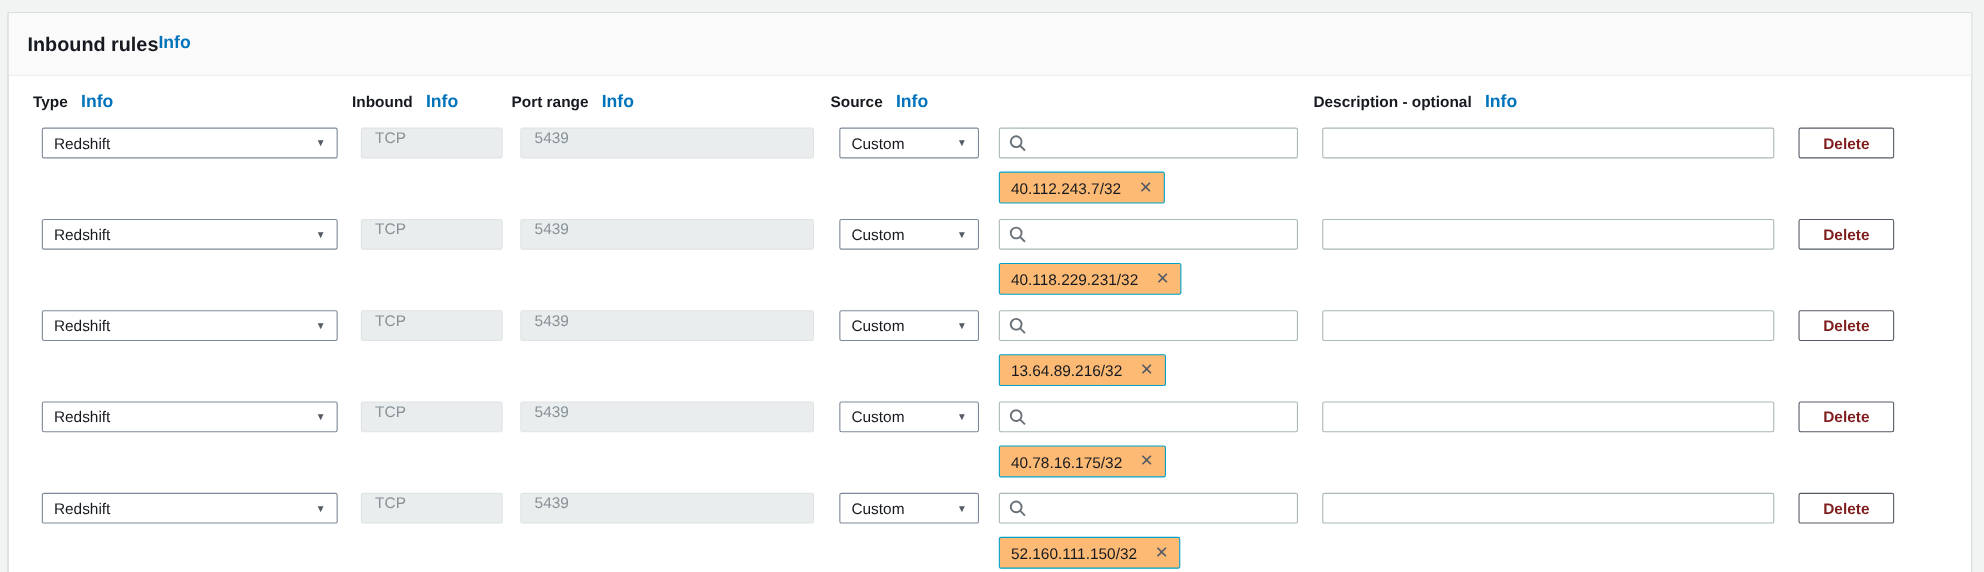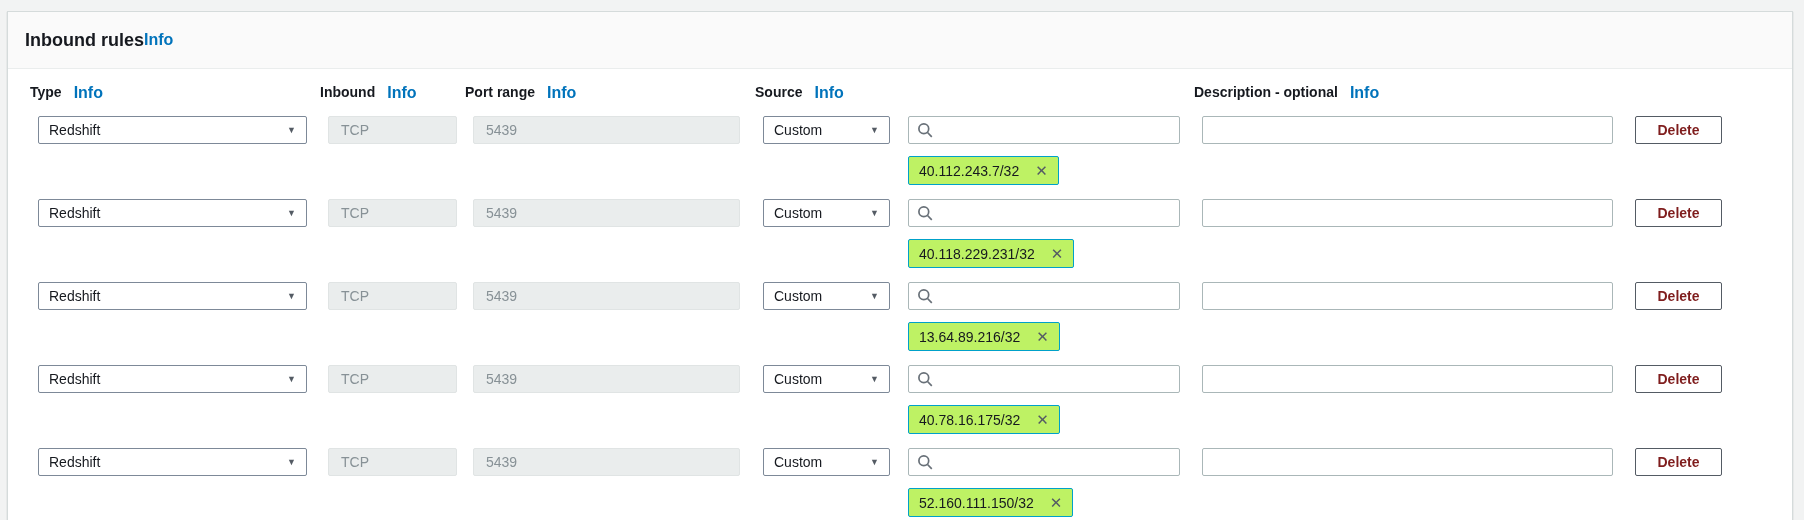--- a/index.html
+++ b/index.html
@@ -72,21 +72,21 @@
   }
   .caret { font-size: 9px; color: #545b64; margin-left: 8px; }
 
   .dis-field {
     height: 28px;
     width: 100%;
     background: #eaeded;
     border: 1px solid #e0e4e4;
     border-radius: 2px;
     display: flex;
-    align-items: center;
+    align-items: flex-start;
     padding: 0 12px;
     font-size: 14px;
     color: #879196;
   }
 
   .search-box {
     height: 28px;
     width: 100%;
     background: #fff;
     border: 1px solid #aab7b8;
@@ -133,21 +133,21 @@
     font-family: inherit;
     cursor: pointer;
   }
 
   .tag-row { margin: 12px 0 14px; padding-left: 870px; }
   .rule-block:last-child .tag-row { margin-bottom: 0; }
   .tag {
     display: inline-flex;
     align-items: center;
     height: 29px;
-    background: #bef264;
+    background: #fdba74;
     border: 1px solid #00a1c9;
     border-radius: 2px;
     padding: 0 10px;
     font-size: 14px;
     color: #16191f;
     gap: 16px;
     white-space: nowrap;
   }
   .tag-x {
     color: #545b64;

